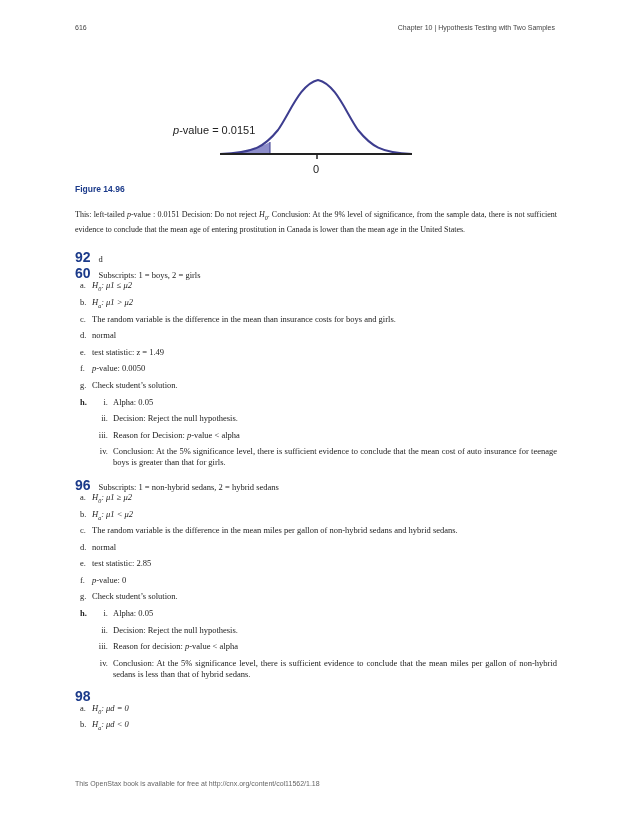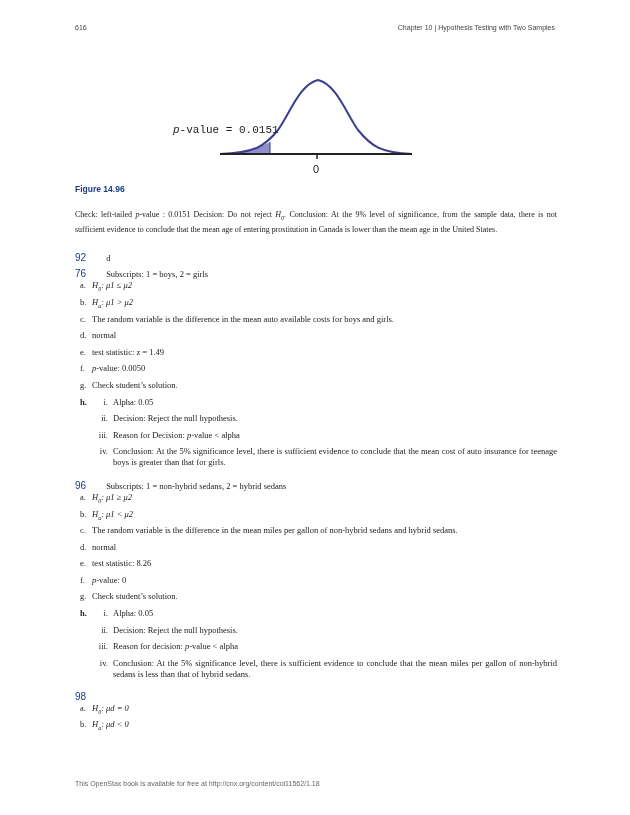--- a/index.html
+++ b/index.html
@@ -4,21 +4,21 @@
 <style>
   html, body { margin: 0; padding: 0; background: #ffffff; }
   body { width: 630px; height: 815px; position: relative; overflow: hidden; font-family: "DejaVu Serif", serif; color: #222; }
   .hdr { position: absolute; top: 24px; font-family: "Liberation Sans", sans-serif; font-size: 7px; color: #444; }
   .hdr-left { left: 75px; }
   .hdr-right { right: 75px; }
   .figure { position: absolute; left: 160px; top: 70px; width: 270px; height: 110px; }
   .fig-caption { position: absolute; left: 75px; top: 184px; font-family: "Liberation Sans", sans-serif; font-size: 8.5px; font-weight: bold; color: #1b3a8a; }
   .body-text { position: absolute; left: 75px; width: 482px; font-size: 8px; line-height: 12px; text-align: justify; color: #222; font-family: "Liberation Serif", serif; }
   .para { top: 209px; }
-  .num { font-family: "Liberation Sans", sans-serif; font-weight: normal; color: #1b3a8a; font-size: 10px; margin-right: 20px; }
+  .num { font-family: "Liberation Sans", sans-serif; font-weight: bold; color: #1b3a8a; font-size: 14px; margin-right: 8px; }
   .row { position: absolute; left: 75px; font-family: "Liberation Serif", serif; font-size: 8.5px; color: #222; line-height: 11px; white-space: nowrap; }
   .item { position: absolute; font-family: "Liberation Serif", serif; font-size: 8.5px; color: #222; line-height: 11px; }
   .lbl { position: absolute; left: 80px; width: 12px; }
   .txt { position: absolute; left: 92px; width: 465px; }
   .rlbl { position: absolute; width: 18px; text-align: right; }
   .rtxt { position: absolute; left: 113px; width: 444px; text-align: justify; }
   i { font-style: italic; }
   .footer { position: absolute; left: 75px; top: 780px; font-family: "Liberation Sans", sans-serif; font-size: 7px; color: #666; }
 </style>
 </head>
@@ -30,50 +30,50 @@
 </div>
 
 <div class="figure">
   <svg width="270" height="110" viewBox="0 0 270 110">
     <path d="M60,84 C80,83 95,80 110,72 L110,84 Z" fill="#8e8ecb" stroke="none"></path>
     <line x1="110" y1="72" x2="110" y2="84" stroke="#3d3d8f" stroke-width="1"></line>
     <path d="M60,84 C95,83 105,76 118,60 C130,43 140,14 158,10 C176,14 186,43 198,60 C211,76 221,83 252,84" fill="none" stroke="#3d3d8f" stroke-width="2"></path>
     <line x1="60" y1="84" x2="252" y2="84" stroke="#222" stroke-width="2"></line>
     <line x1="157" y1="84" x2="157" y2="89" stroke="#222" stroke-width="1.5"></line>
   </svg>
-  <div style="position:absolute; left:13px; top:54px; font-family:Liberation Mono, monospace; font-size:11px; color:#222;">
+  <div style="position:absolute; left:13px; top:54px; font-family:Liberation Sans, sans-serif; font-size:11px; color:#222;">
     <i>p</i><span>-value = 0.0151</span>
   </div>
   <div style="position:absolute; left:153px; top:93px; font-family:'Liberation Sans',sans-serif; font-size:11px; color:#222;">0</div>
 </div>
 
 <div class="fig-caption">Figure 14.96</div>
 
 <div class="body-text para">
-  <span>Check: left-tailed </span><i>p</i><span>-value : 0.0151 Decision: Do not reject </span><i>H</i><sub style="font-size:6px;font-style:italic;">0</sub><span>. Conclusion: At the 9% level of significance, from the sample data, there is not sufficient evidence to conclude that the mean age of entering prostitution in Canada is lower than the mean age in the United States.</span>
+  <span>This: left-tailed </span><i>p</i><span>-value : 0.0151 Decision: Do not reject </span><i>H</i><sub style="font-size:6px;font-style:italic;">0</sub><span>. Conclusion: At the 9% level of significance, from the sample data, there is not sufficient evidence to conclude that the mean age of entering prostitution in Canada is lower than the mean age in the United States.</span>
 </div>
 
 <div class="row" style="top:252px;">
   <span class="num">92</span><span>d</span>
 </div>
 
 <div class="row" style="top:268px;">
-  <span class="num">76</span><span>Subscripts: 1 = boys, 2 = girls</span>
+  <span class="num">60</span><span>Subscripts: 1 = boys, 2 = girls</span>
 </div>
 <div class="item" style="top:280px;left:0;width:630px;">
   <span class="lbl">a.</span>
   <span class="txt"><i>H</i><sub style="font-size:6px;font-style:italic;">0</sub><i>: μ1 ≤ μ2</i></span>
 </div>
 <div class="item" style="top:297px;left:0;width:630px;">
   <span class="lbl">b.</span>
   <span class="txt"><i>H</i><sub style="font-size:6px;font-style:italic;">a</sub><i>: μ1 &gt; μ2</i></span>
 </div>
 <div class="item" style="top:314px;left:0;width:630px;">
   <span class="lbl">c.</span>
-  <span class="txt">The random variable is the difference in the mean auto available costs for boys and girls.</span>
+  <span class="txt">The random variable is the difference in the mean than insurance costs for boys and girls.</span>
 </div>
 <div class="item" style="top:330px;left:0;width:630px;">
   <span class="lbl">d.</span>
   <span class="txt">normal</span>
 </div>
 <div class="item" style="top:347px;left:0;width:630px;">
   <span class="lbl">e.</span>
   <span class="txt">test statistic: z = 1.49</span>
 </div>
 <div class="item" style="top:363px;left:0;width:630px;">
@@ -116,21 +116,21 @@
 <div class="item" style="top:525px;left:0;width:630px;">
   <span class="lbl">c.</span>
   <span class="txt">The random variable is the difference in the mean miles per gallon of non-hybrid sedans and hybrid sedans.</span>
 </div>
 <div class="item" style="top:542px;left:0;width:630px;">
   <span class="lbl">d.</span>
   <span class="txt">normal</span>
 </div>
 <div class="item" style="top:558px;left:0;width:630px;">
   <span class="lbl">e.</span>
-  <span class="txt">test statistic: 8.26</span>
+  <span class="txt">test statistic: 2.85</span>
 </div>
 <div class="item" style="top:575px;left:0;width:630px;">
   <span class="lbl">f.</span>
   <span class="txt"><i>p</i><span>-value: 0</span></span>
 </div>
 <div class="item" style="top:591px;left:0;width:630px;">
   <span class="lbl">g.</span>
   <span class="txt">Check student’s solution.</span>
 </div>
 <div class="item" style="top:608px;left:0;width:630px;">

